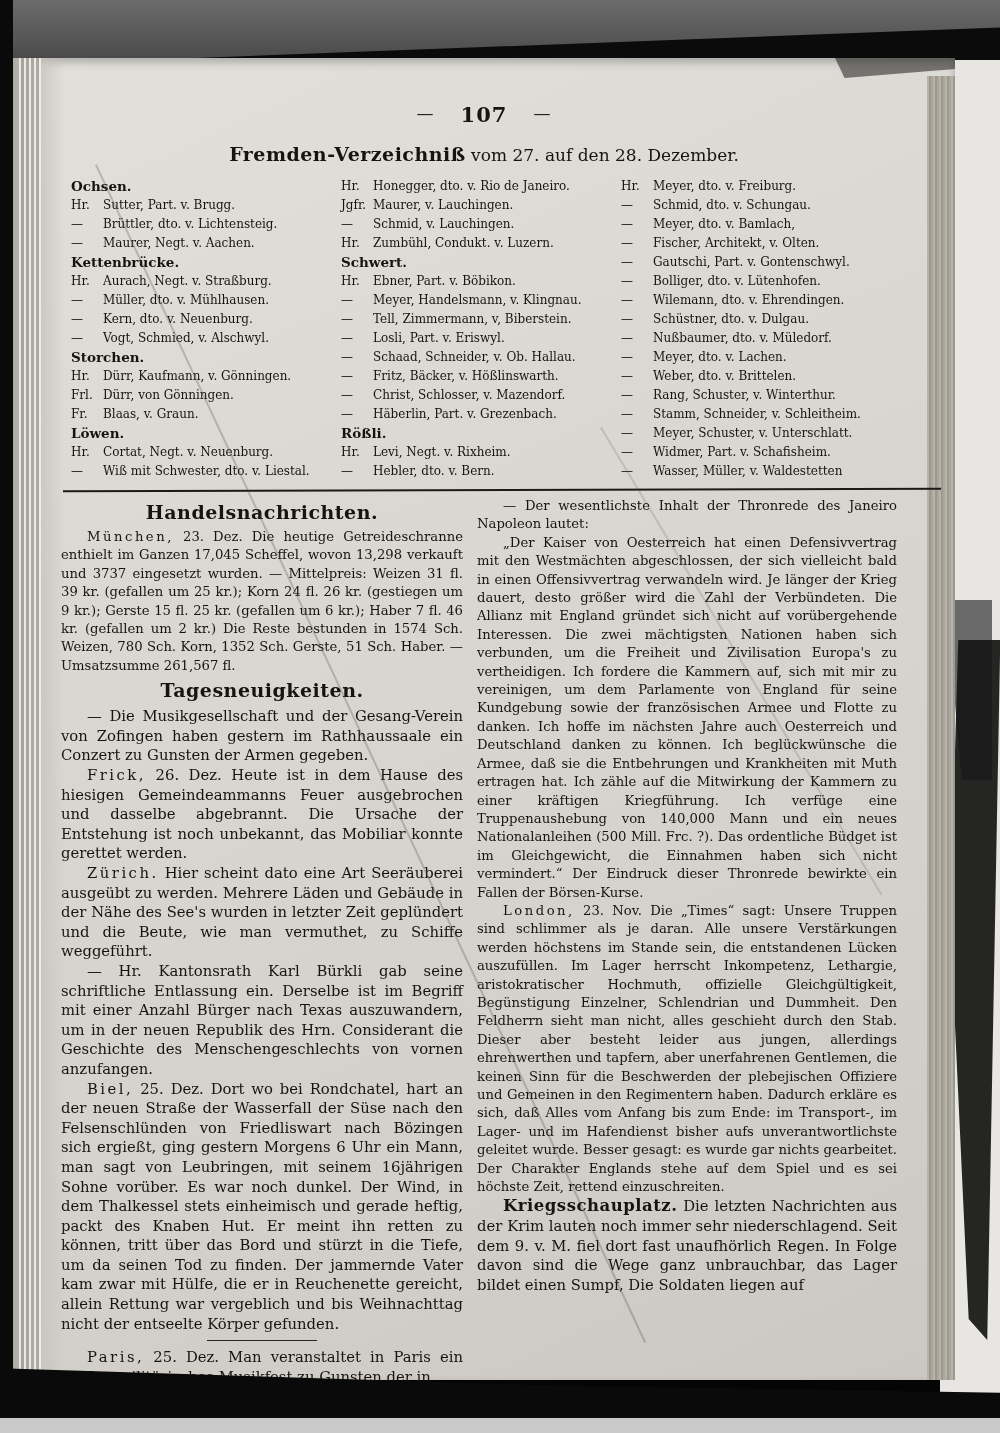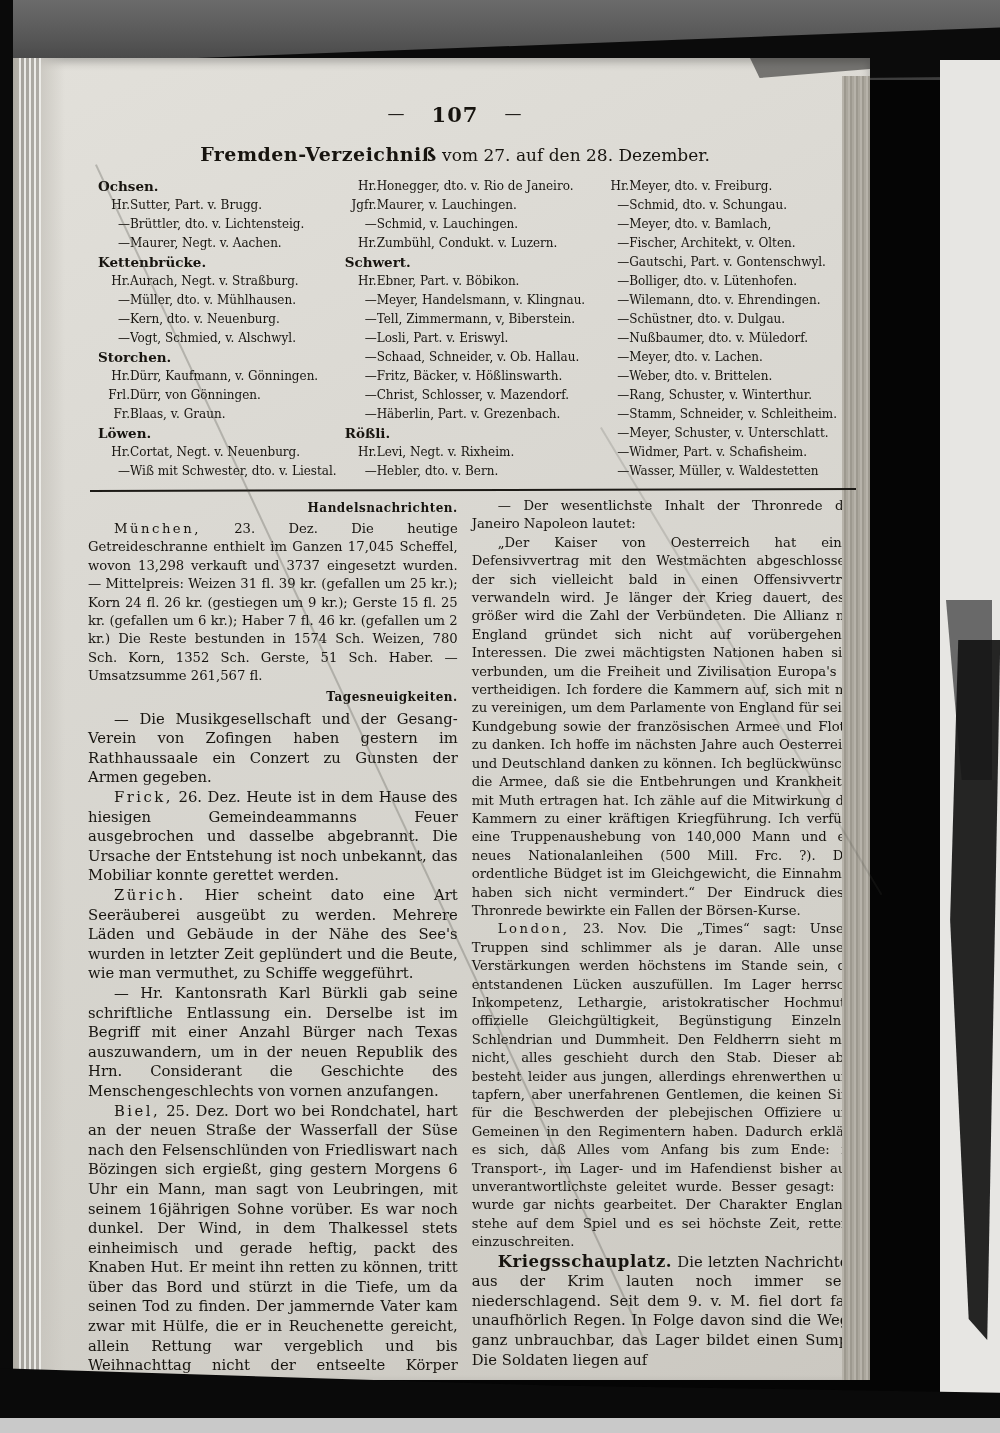--- a/index.html
+++ b/index.html
@@ -17,23 +17,23 @@
   .left-strip{position:absolute;top:0;left:0;width:13px;height:1433px;background:#0a0a0a;}
   .right-bg{position:absolute;top:60px;right:0;width:60px;height:1373px;background:#e7e6e3;}
   .bookmark{position:absolute;top:640px;right:0;width:58px;height:700px;background:#161616;
     clip-path:polygon(28% 0,100% 0,100% 2%,78% 100%,46% 97%,14% 40%);opacity:.93;}
   .bookmark2{position:absolute;top:600px;right:8px;width:46px;height:180px;background:#4a4a4a;
     clip-path:polygon(0 0,100% 0,100% 100%,34% 100%);opacity:.8;}
   .bottom-shadow{position:absolute;left:0;top:1348px;width:1000px;height:72px;background:#0a0a0a;
     clip-path:polygon(0 28%,55% 52%,100% 62%,100% 100%,0 100%);}
   .bottom-strip{position:absolute;left:0;top:1418px;width:1000px;height:15px;background:#c9c9c9;}
   
-  .page{position:absolute;top:58px;left:13px;width:830px;height:1322px;
+  .page{position:absolute;top:58px;left:13px;width:942px;height:1322px;
     background:linear-gradient(155deg,#e2e0da 0%,#dad8d2 35%,#d3d1ca 70%,#cbc8c1 100%);
-    box-shadow:inset 0 4px 8px rgba(0,0,0,.25);padding-left:27px;}
+    box-shadow:inset 0 4px 8px rgba(0,0,0,.25);}
   .gutter{position:absolute;top:0;left:0;width:52px;height:100%;
     background:linear-gradient(to right,#aeaba3 0%,#c6c3bc 40%,rgba(214,212,205,0) 100%);}
   .gutter-lines{position:absolute;top:0;left:6px;width:22px;height:100%;
     background:repeating-linear-gradient(to right,rgba(245,245,242,.8) 0 2px,rgba(150,148,142,.55) 2px 5px);}
   .edge-stack{position:absolute;top:18px;right:0;width:28px;height:1304px;
     background:repeating-linear-gradient(to right,#b7b3aa 0 2px,#9d998f 2px 4px,#aba79d 4px 6px);}
   .page-corner{position:absolute;top:0;right:0;width:120px;height:20px;background:#0b0b0b;
     clip-path:polygon(0 0,100% 0,100% 55%,8% 100%);opacity:.5;}
   
   .scratch{position:absolute;background:rgba(70,68,62,.5);width:2px;transform-origin:top left;}
@@ -44,29 +44,29 @@
   .pageno .dash{font-weight:normal;padding:0 26px;position:relative;top:-3px;font-size:17px;}
   .list-title{margin:16px 0 10px 0;text-align:center;font-size:17px;}
   .list-title .tb{font-weight:bold;font-size:19px;letter-spacing:.5px;}
   .vlist{display:flex;padding:2px 10px 0 58px;}
   .vcol{font-size:12px;line-height:19px;}
   .vcol.c1{width:262px;}
   .vcol.c2{width:268px;margin-left:8px;}
   .vcol.c3{width:318px;margin-left:12px;}
   .vheading{text-align:left;font-weight:bold;font-size:13.5px;}
   .ventry{display:flex;}
-  .vprefix{width:32px;flex:0 0 32px;text-align:right;}
+  .vprefix{width:32px;flex:0 0 32px;}
   .vtext{flex:1;white-space:nowrap;overflow:hidden;}
   .full-rule{margin:8px 14px 0 50px;border-top:2.2px solid #1c1a16;transform:rotate(-.15deg);}
   
   .bodycols{display:flex;padding:6px 12px 0 48px;}
   .bcol{text-align:justify;}
   .bcol.left{width:402px;}
   .bcol.right{width:420px;margin-left:14px;}
-  .sect-head{text-align:right;font-weight:bold;font-size:12px;margin:4px 0 5px 0;letter-spacing:.5px;}
+  .sect-head{text-align:center;font-weight:bold;font-size:19px;margin:4px 0 5px 0;letter-spacing:.5px;}
   p.para{margin:0;font-size:13.2px;line-height:18.4px;text-indent:26px;}
   p.para.noindent{text-indent:0;}
   p.para.large{font-size:14.8px;line-height:19.6px;}
   p.para .lead{letter-spacing:2.5px;}
   p.para .lead.bold-big{font-weight:bold;font-size:16.5px;letter-spacing:.5px;margin-top:42px;}
   .short-rule{width:110px;margin:7px auto 6px auto;border-top:1.6px solid #26231e;}
 </style>
 </head>
 <body>
 

